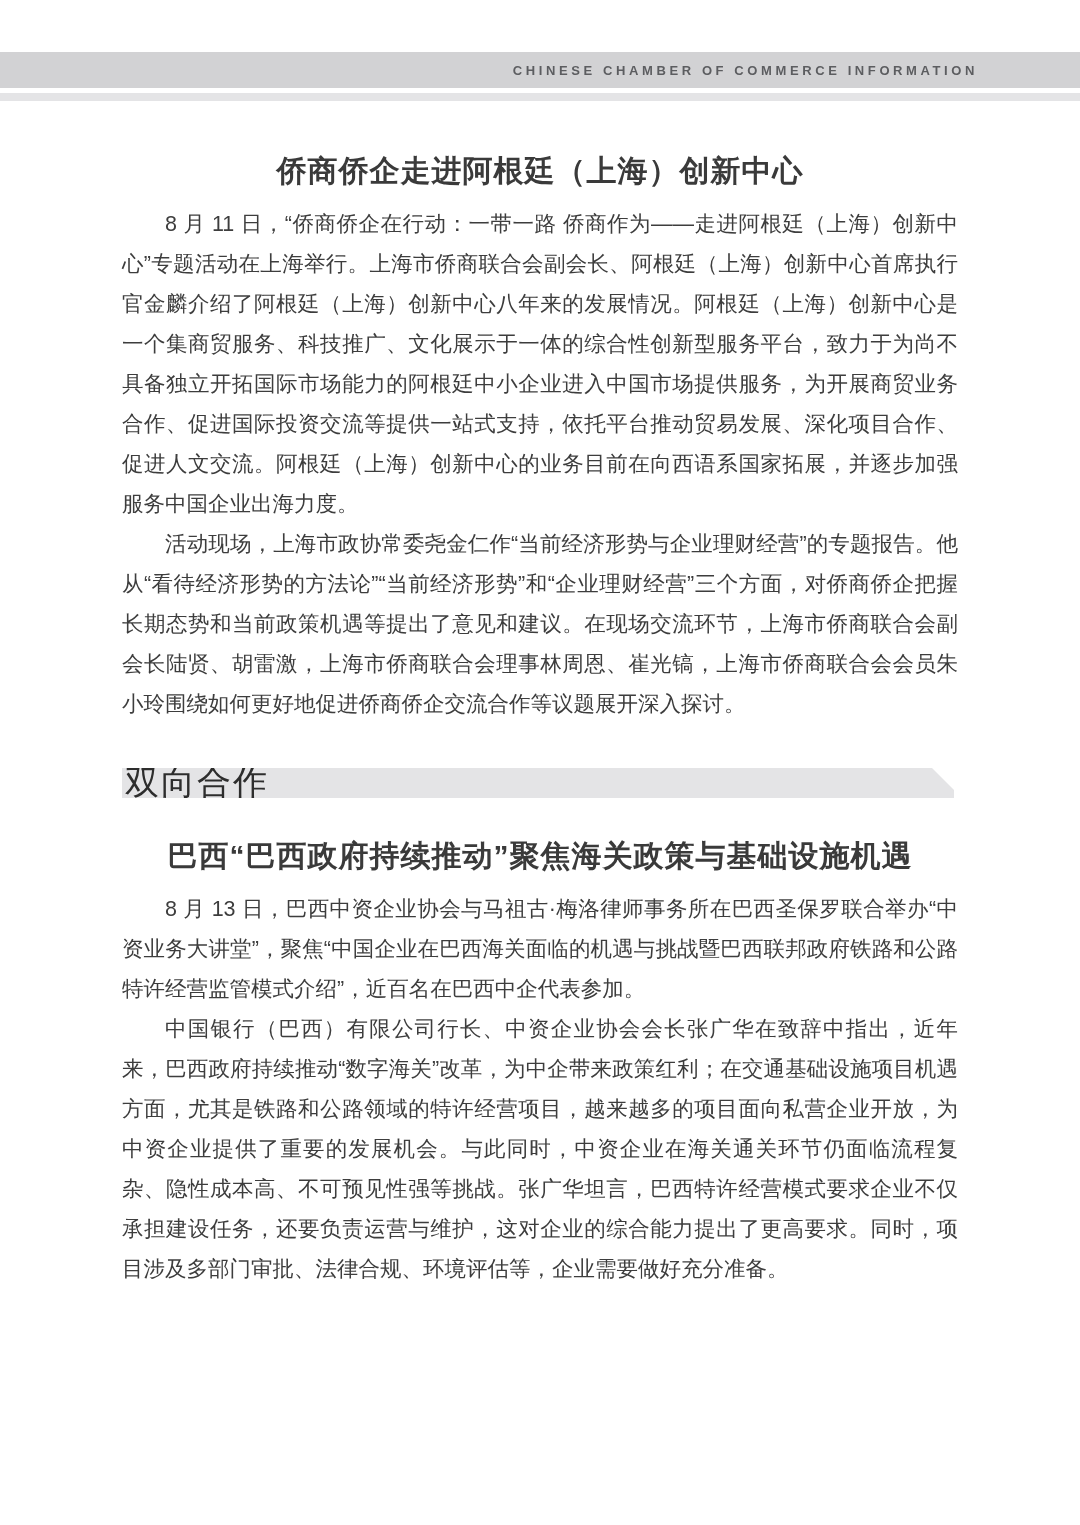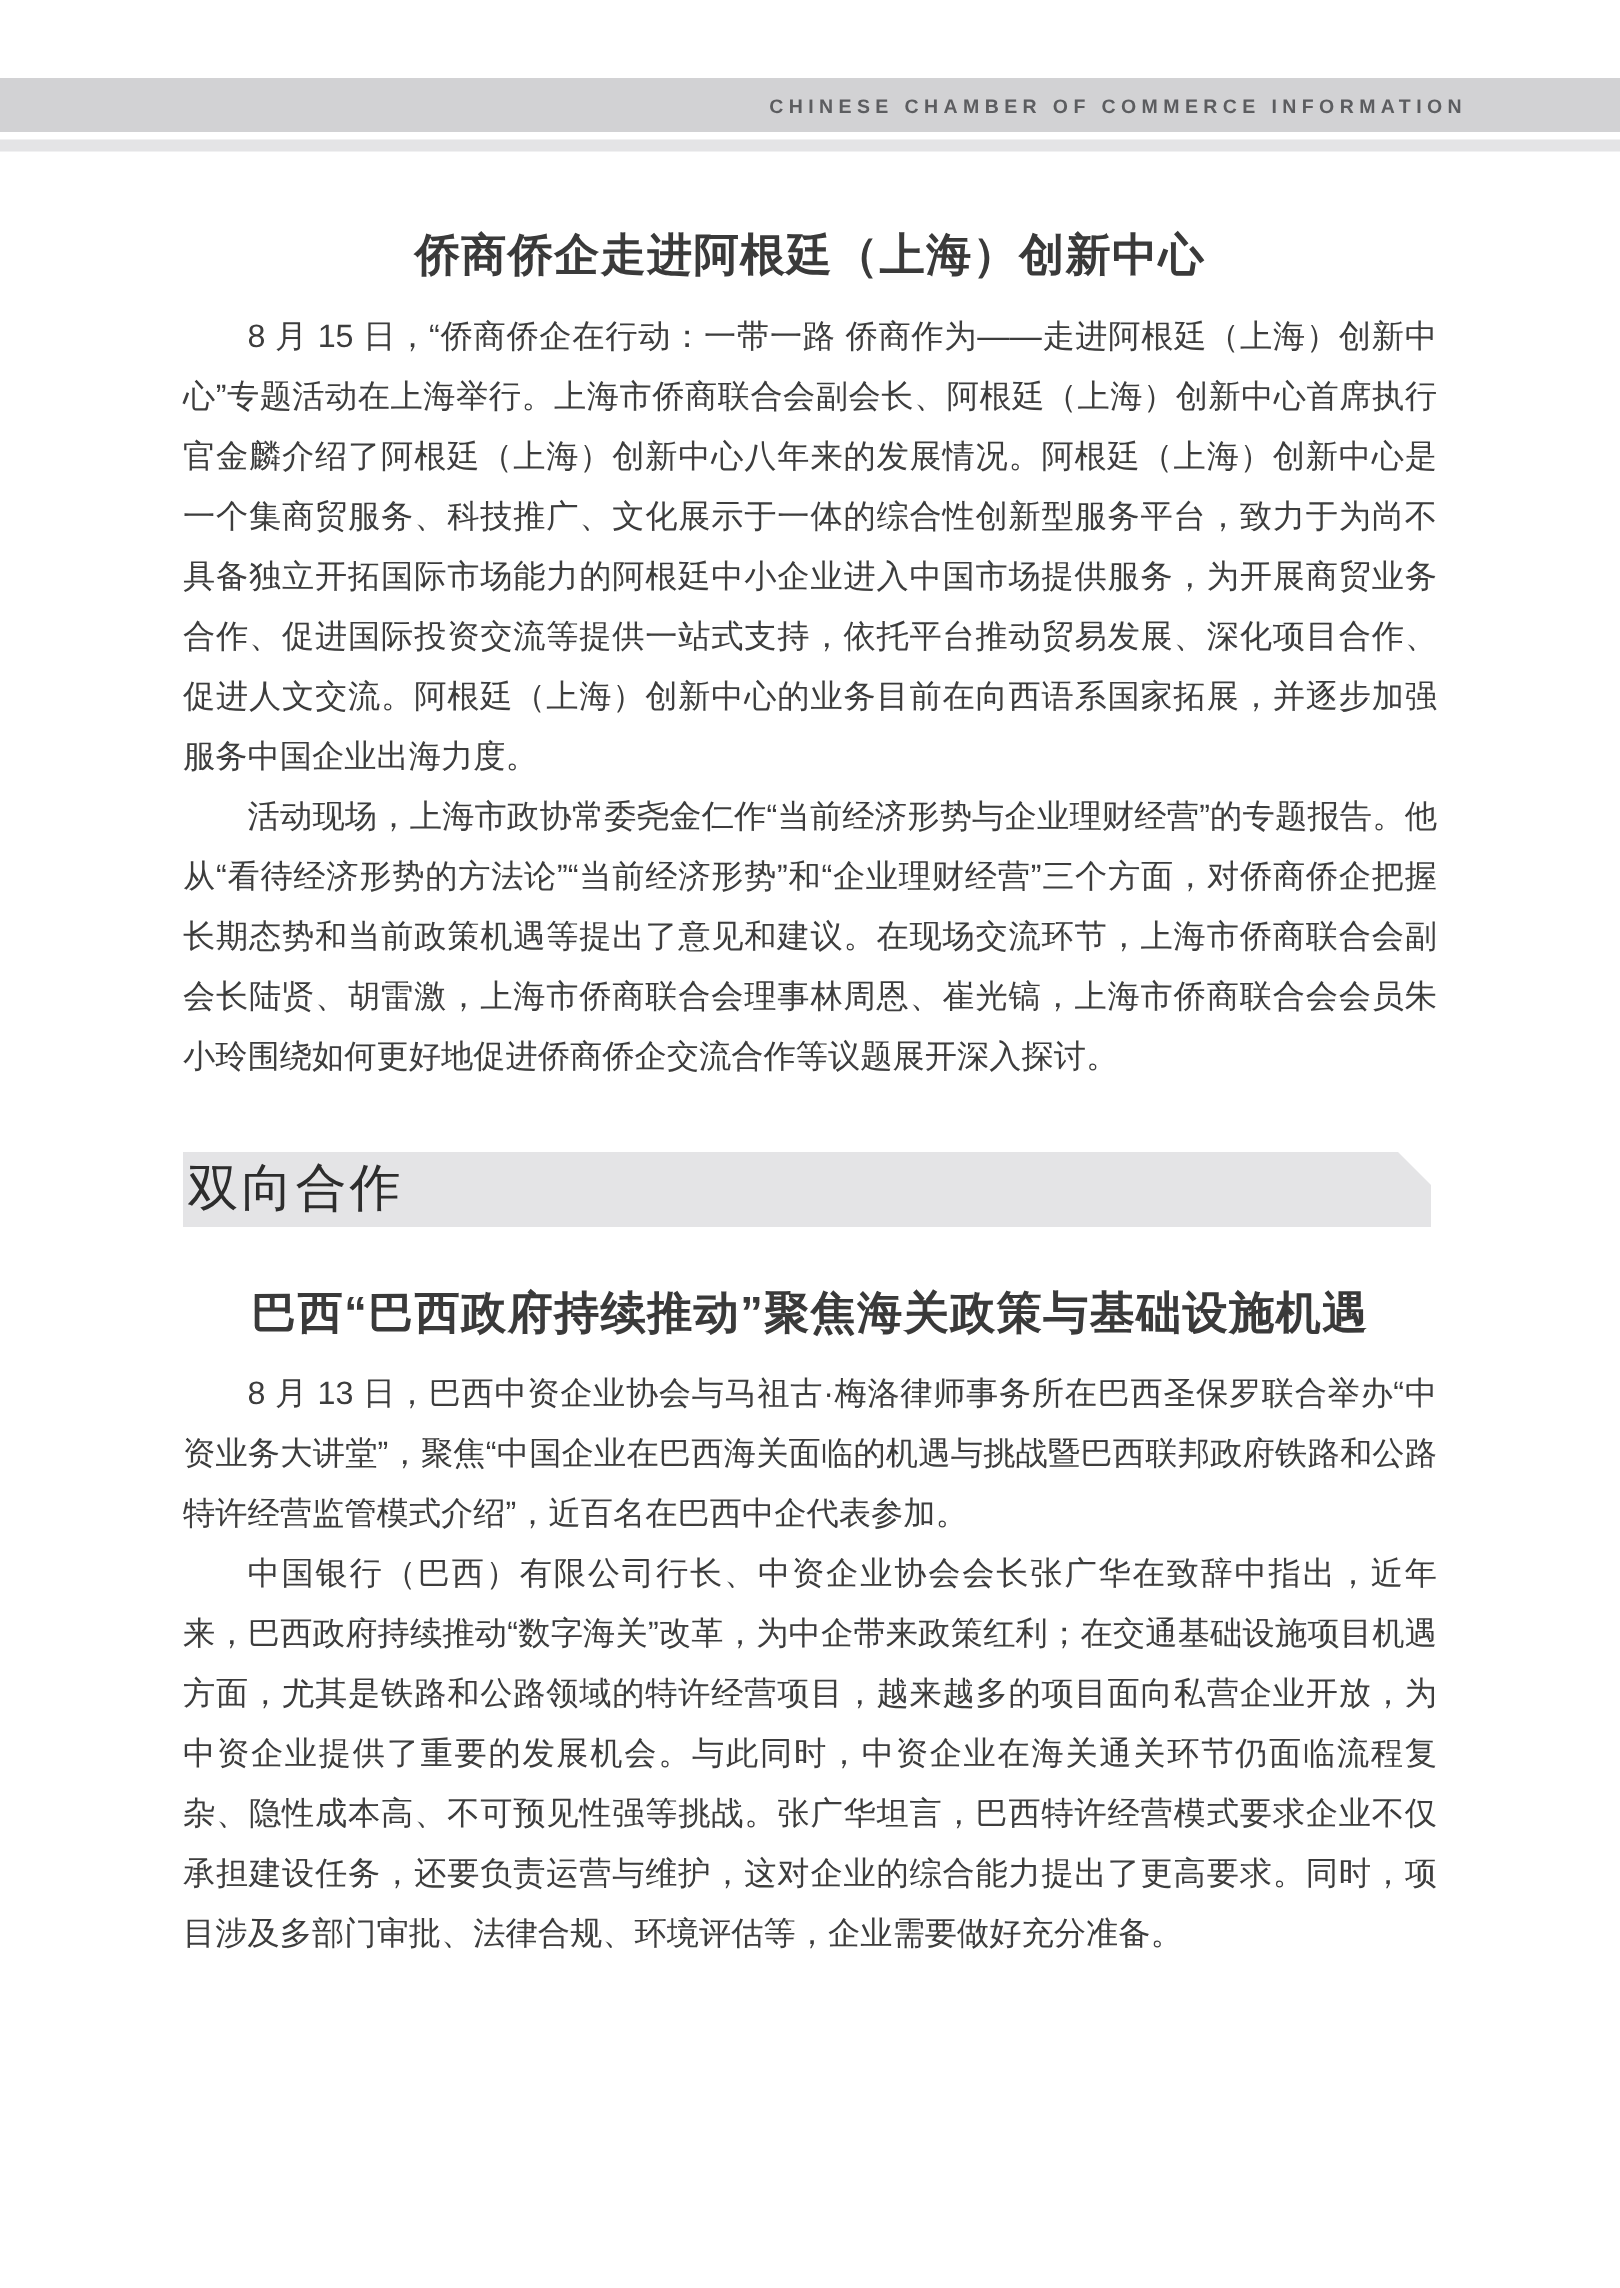--- a/index.html
+++ b/index.html
@@ -58,21 +58,21 @@
     font-size: 21.5px;
     line-height: 40px;
     color: #3d3d3d;
     text-align: justify;
     text-indent: 2em;
     font-family: "Liberation Sans", sans-serif;
   }
   .section-bar {
     margin-top: 44px;
     width: 832px;
-    height: 50px;
+    height: 30px;
     background: #e4e4e6;
     clip-path: polygon(0 0, calc(100% - 22px) 0, 100% 22px, 100% 100%, 0 100%);
     display: flex;
     align-items: center;
   }
   .section-label {
     font-family: "Liberation Serif", serif;
     font-size: 34px;
     line-height: 38px;
     color: #2d2d2d;
@@ -89,21 +89,21 @@
   <div class="band1">
     <span class="band-text">CHINESE CHAMBER OF COMMERCE INFORMATION</span>
   </div>
   <div class="band2"></div>
 
   <div class="content">
 
     <h1 class="article-title">侨商侨企走进阿根廷（上海）创新中心</h1>
 
     <div class="article-body">
-      <p>8 月 15 日，“侨商侨企在行动：一带一路 侨商作为——走进阿根廷（上海）创新中心”专题活动在上海举行。上海市侨商联合会副会长、阿根廷（上海）创新中心首席执行官金麟介绍了阿根廷（上海）创新中心八年来的发展情况。阿根廷（上海）创新中心是一个集商贸服务、科技推广、文化展示于一体的综合性创新型服务平台，致力于为尚不具备独立开拓国际市场能力的阿根廷中小企业进入中国市场提供服务，为开展商贸业务合作、促进国际投资交流等提供一站式支持，依托平台推动贸易发展、深化项目合作、促进人文交流。阿根廷（上海）创新中心的业务目前在向西语系国家拓展，并逐步加强服务中国企业出海力度。</p>
+      <p>8 月 11 日，“侨商侨企在行动：一带一路 侨商作为——走进阿根廷（上海）创新中心”专题活动在上海举行。上海市侨商联合会副会长、阿根廷（上海）创新中心首席执行官金麟介绍了阿根廷（上海）创新中心八年来的发展情况。阿根廷（上海）创新中心是一个集商贸服务、科技推广、文化展示于一体的综合性创新型服务平台，致力于为尚不具备独立开拓国际市场能力的阿根廷中小企业进入中国市场提供服务，为开展商贸业务合作、促进国际投资交流等提供一站式支持，依托平台推动贸易发展、深化项目合作、促进人文交流。阿根廷（上海）创新中心的业务目前在向西语系国家拓展，并逐步加强服务中国企业出海力度。</p>
       <p>活动现场，上海市政协常委尧金仁作“当前经济形势与企业理财经营”的专题报告。他从“看待经济形势的方法论”“当前经济形势”和“企业理财经营”三个方面，对侨商侨企把握长期态势和当前政策机遇等提出了意见和建议。在现场交流环节，上海市侨商联合会副会长陆贤、胡雷激，上海市侨商联合会理事林周恩、崔光镐，上海市侨商联合会会员朱小玲围绕如何更好地促进侨商侨企交流合作等议题展开深入探讨。</p>
     </div>
 
     <div class="section-bar">
       <span class="section-label">双向合作</span>
     </div>
 
     <h1 class="article-title title2">巴西“巴西政府持续推动”聚焦海关政策与基础设施机遇</h1>
 
     <div class="article-body">

